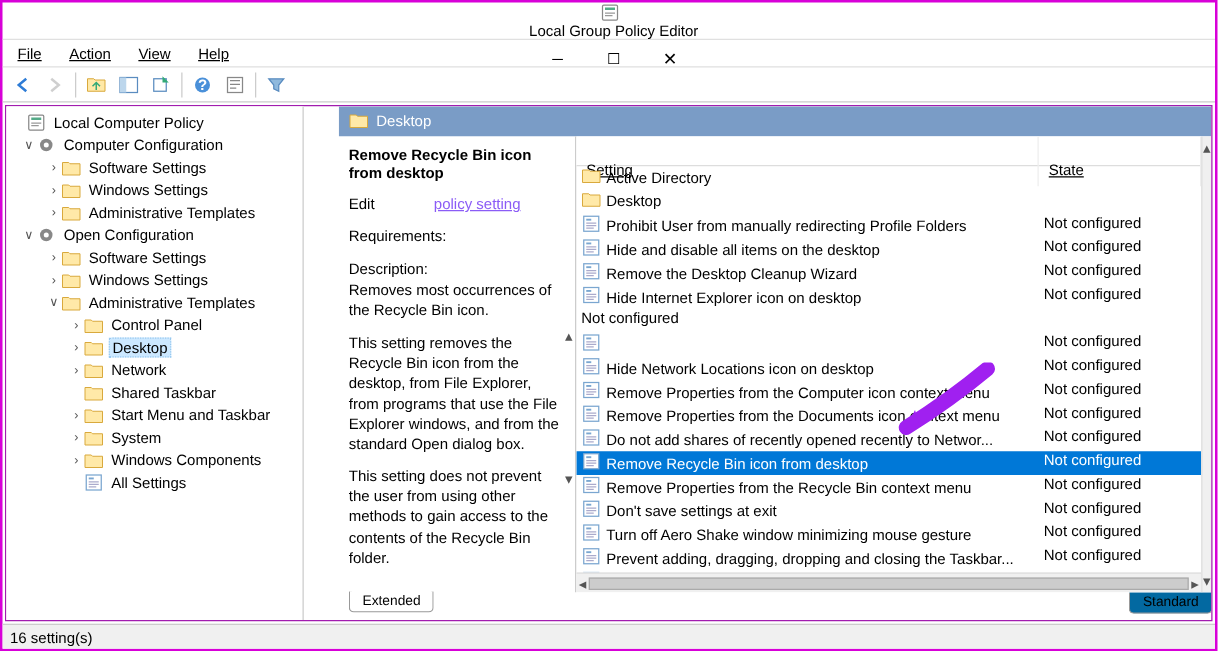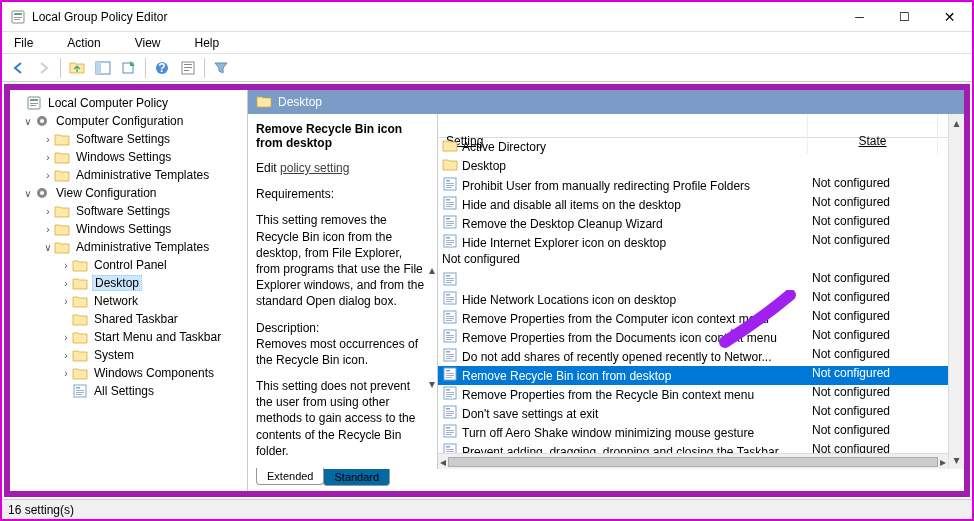--- a/index.html
+++ b/index.html
@@ -1,60 +1,60 @@
 <!DOCTYPE html>
 <html><head>
 <meta charset="utf-8">
 <style>
 * { box-sizing: border-box; margin: 0; padding: 0; font-family: "Segoe UI", Tahoma, sans-serif; font-size: 12px; }
 body { background: #fff; border: 2px solid #d800d8; width: 974px; height: 521px; overflow: hidden; display: flex; flex-direction: column; }
 
-.titlebar { height: 30px; display: flex; align-items: center; padding: 0 0 0 8px; border-bottom: 1px solid #e0e0e0; }
+.titlebar { height: 30px; display: flex; align-items: center; padding: 0 0 0 8px; border-bottom: 1px solid #e0e0e0; flex-direction: column; }
 .titlebar .icon { width: 16px; height: 16px; margin-right: 6px; }
 .titlebar .title { flex: 1; font-size: 12px; }
 .titlebar .ctrls { display: flex; }
 .titlebar .ctrls div { width: 45px; height: 30px; display: flex; align-items: center; justify-content: center; font-family: Arial; }
 
-.menubar { height: 22px; display: flex; align-items: center; padding: 0 4px; gap: 18px; border-bottom: 1px solid #e0e0e0; }
+.menubar { height: 22px; display: flex; align-items: center; padding: 0 4px; gap: 6px; border-bottom: 1px solid #e0e0e0; text-decoration: underline; }
 .menubar span { padding: 2px 8px; }
 
 .toolbar { height: 28px; display: flex; align-items: center; padding: 0 4px; gap: 2px; border-bottom: 1px solid #ccc; }
 .toolbar .btn { width: 24px; height: 24px; display: flex; align-items: center; justify-content: center; border: 1px solid transparent; }
 .toolbar .sep { width: 1px; height: 20px; background: #ccc; margin: 0 2px; }
 
-.main { flex: 1; display: flex; overflow: hidden; border: 6px solid #a21caf; margin: 2px; }
+.main { flex: 1; display: flex; overflow: hidden; border: 1px solid #a21caf; margin: 2px; gap: 28px; }
 .tree { width: 238px; border-right: 1px solid #ccc; overflow-y: auto; padding: 4px 0; background: #fff; }
 .tree .node { display: flex; align-items: center; height: 18px; padding-left: 4px; white-space: nowrap; }
 .tree .exp { width: 12px; display: inline-flex; justify-content: center; color: #555; font-size: 10px; cursor: default; }
 .tree .icn { width: 16px; height: 16px; margin-right: 4px; display: inline-flex; align-items: center; justify-content: center; }
 .tree .node.selected .lbl { background: #cce8ff; border: 1px dotted #99c9ef; padding: 0 2px; }
 .tree .lbl { padding: 0 2px; }
 
 .content { flex: 1; display: flex; flex-direction: column; overflow: hidden; }
 .hdrbar { height: 24px; background: #7a9cc6; color: #fff; display: flex; align-items: center; padding: 0 8px; gap: 6px; }
 .panes { flex: 1; display: flex; overflow: hidden; }
 .detail { width: 190px; border-right: 1px solid #ccc; padding: 8px; overflow: hidden; position: relative; }
 .detail h3 { font-weight: bold; font-size: 12px; margin-bottom: 10px; }
-.detail .link { color: #404040; text-decoration: underline; }
+.detail .link { color: #8b5cf6; text-decoration: underline; margin-left: 44px; }
 .detail p { margin-bottom: 10px; line-height: 1.35; }
 .detail .scrolln { position: absolute; right: 2px; top: 42%; color: #555; font-size: 11px; display:flex; flex-direction:column; gap:100px;}
 .list { flex: 1; display: flex; overflow: hidden; position: relative; }
 .listhdr { height: 24px; display: flex; border-bottom: 1px solid #ddd; background: #fff; }
 .listhdr div { padding: 20px 8px; border-right: 1px solid #eee; text-decoration: underline; }
 .listbody { flex: 1; overflow: hidden; }
 .row { display: flex; align-items: flex-start; height: 19px; }
 .row .c1 { width: 370px; display: flex; align-items: center; padding-left: 4px; gap: 4px; overflow: hidden; white-space: nowrap; text-overflow: ellipsis; }
 .row .c2 { width: 130px; padding-left: 4px; }
 .row.sel { background: #0078d7; color: #fff; }
 .row.sel .c2 { color: #fff; }
 .vscroll { width: 16px; background: #f0f0f0; border-left: 1px solid #ddd; display:flex; flex-direction:column; align-items:center; font-size:10px; color:#555;}
 .hscroll { height: 16px; background: #f0f0f0; border-top: 1px solid #ddd; display:flex; align-items:center; justify-content:space-between; font-size:10px; color:#555; padding:0 2px;}
 .listmain { flex:1; display:flex; flex-direction:column; }
 
-.tabs { height: 22px; display: flex; align-items: flex-start; background: #fff; padding-left: 8px; }
+.tabs { height: 22px; display: flex; align-items: flex-start; background: #fff; padding-left: 8px; justify-content: space-between; }
 .tabs .tab { border: 1px solid #999; border-top: none; padding: 2px 10px; font-size: 11px; background: #0369a1; margin-right: -1px; border-radius: 0 0 4px 4px; }
 .tabs .tab.active { background: #fff; position:relative; top:-1px; }
 
 .status { height: 20px; border-top: 1px solid #ccc; padding: 2px 6px; font-size: 11px; display:flex; align-items:center; background:#f0f0f0;}
 
 .arrow-annot { position: absolute; left: 710px; top: 290px; pointer-events: none; z-index: 50; }
 
 svg.fld { width:16px; height:14px; }
 svg.sico { width:16px; height:16px; }
 </style>
@@ -205,21 +205,21 @@
         </span>
         <span class="lbl">Administrative Templates</span>
       </div>
     <div class="node" style="padding-left:12px">
         <span class="exp">∨</span>
         <span class="icn">
           <svg class="sico">
             <use href="#gear"></use>
           </svg>
         </span>
-        <span class="lbl">View Configuration</span>
+        <span class="lbl">Open Configuration</span>
       </div>
     <div class="node" style="padding-left:32px">
         <span class="exp">›</span>
         <span class="icn">
           <svg class="fld">
             <use href="#folder"></use>
           </svg>
         </span>
         <span class="lbl">Software Settings</span>
       </div>
@@ -320,33 +320,33 @@
       <span><svg class="fld">
             <use href="#folder"></use>
           </svg></span>
       <span>Desktop</span>
     </div>
     <div class="panes">
       <div class="detail">
         <h3>Remove Recycle Bin icon from desktop</h3>
         <p><span>Edit</span> <a href="#" class="link">policy setting </a></p>
         <p><span>Requirements:</span><br></p>
+        <p><span>Description:</span><br><span>Removes most occurrences of the Recycle Bin icon.</span></p>
         <p>This setting removes the Recycle Bin icon from the desktop, from File Explorer, from programs that use the File Explorer windows, and from the standard Open dialog box.</p>
-        <p><span>Description:</span><br><span>Removes most occurrences of the Recycle Bin icon.</span></p>
         <p style="color:#000">This setting does not prevent the user from using other methods to gain access to the contents of the Recycle Bin folder.</p>
         <div class="scrolln">
             <span>▴</span>
             <span>▾</span>
           </div>
       </div>
       <div class="list">
         <div class="listmain">
           <div class="listhdr">
             <div style="width:370px">Setting</div>
-            <div style="width:130px;text-align:center">State</div>
+            <div style="width:130px;text-align:left">State</div>
           </div>
           <div class="listbody" id="listbody">
               <div class="row">
                 <div class="c1">
                   <span><svg class="fld">
                       <use href="#folder"></use>
                     </svg></span>
                   <span>Active Directory</span>
                 </div>
                 <div class="c2"></div>

